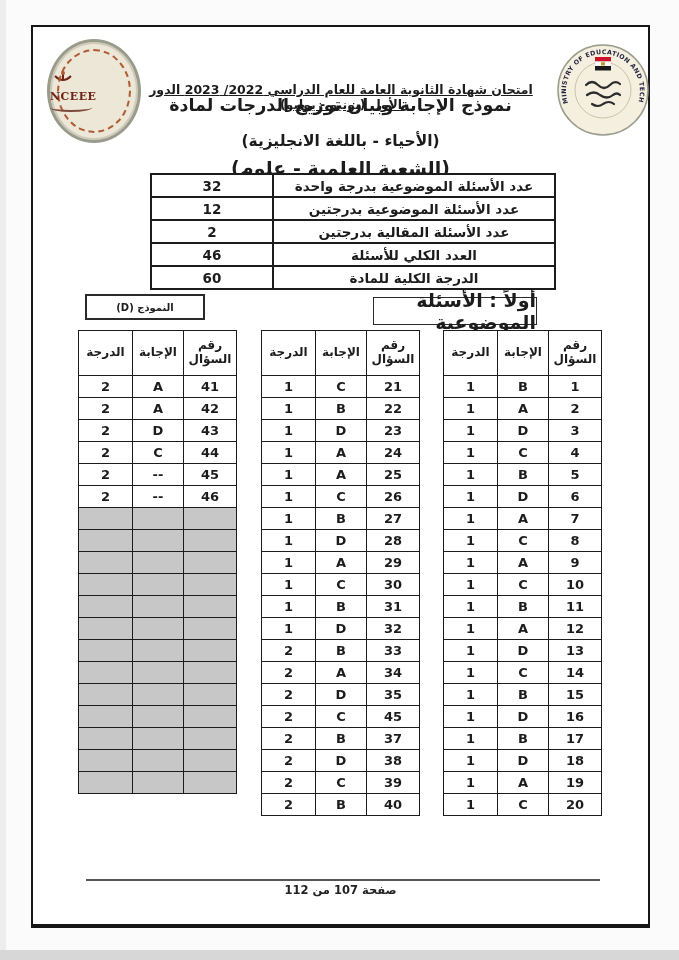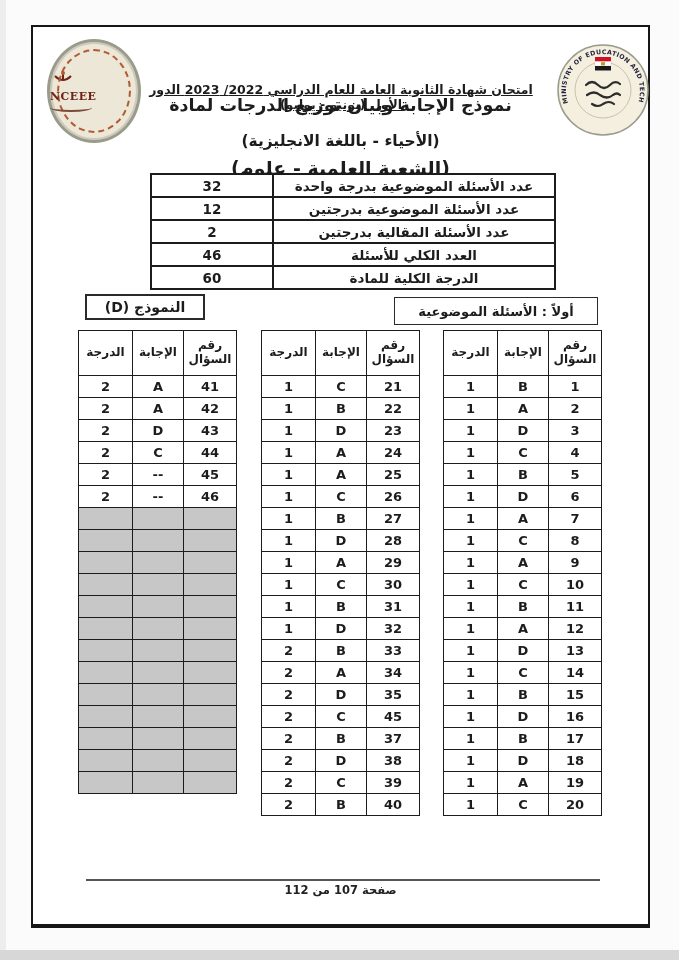--- a/index.html
+++ b/index.html
@@ -42,25 +42,25 @@
   .summary-wrap{top:146px;left:117px;}
   table{border-collapse:collapse;direction:rtl;background:#fff;}
   .summary td{border:2px solid #1c1c1c;font-weight:bold;text-align:center;font-size:13.5px;padding:0 4px;}
   .summary tr{height:23px;}
   .summary td:nth-child(1){width:272px;}
   .summary td:nth-child(2){width:112px;}
 
   
   .model-box{
     top:267px;left:52px;width:120px;height:26px;box-sizing:border-box;border:2px solid #2a2a2a;
-    display:flex;align-items:center;justify-content:center;direction:rtl;font-size:14px;font-weight:bold;
+    display:flex;align-items:center;justify-content:center;direction:rtl;font-size:10px;font-weight:bold;
   }
   .section-box{
-    top:270px;left:361px;width:204px;height:28px;box-sizing:border-box;border:1.5px solid #2a2a2a;
-    display:flex;align-items:center;justify-content:center;direction:rtl;font-size:13px;font-weight:bold;
+    top:270px;left:340px;width:164px;height:28px;box-sizing:border-box;border:1.5px solid #2a2a2a;
+    display:flex;align-items:center;justify-content:center;direction:rtl;font-size:19px;font-weight:bold;
   }
 
   
   .anstbl{position:absolute;top:303px;}
   .tbl-right{left:410px;}
   .tbl-mid{left:228px;}
   .tbl-left{left:45px;}
   .anstbl th,.anstbl td{border:1.5px solid #1c1c1c;text-align:center;font-weight:bold;padding:0;}
   .anstbl th{font-size:12px;line-height:1.15;}
   .anstbl td{font-size:13px;}

